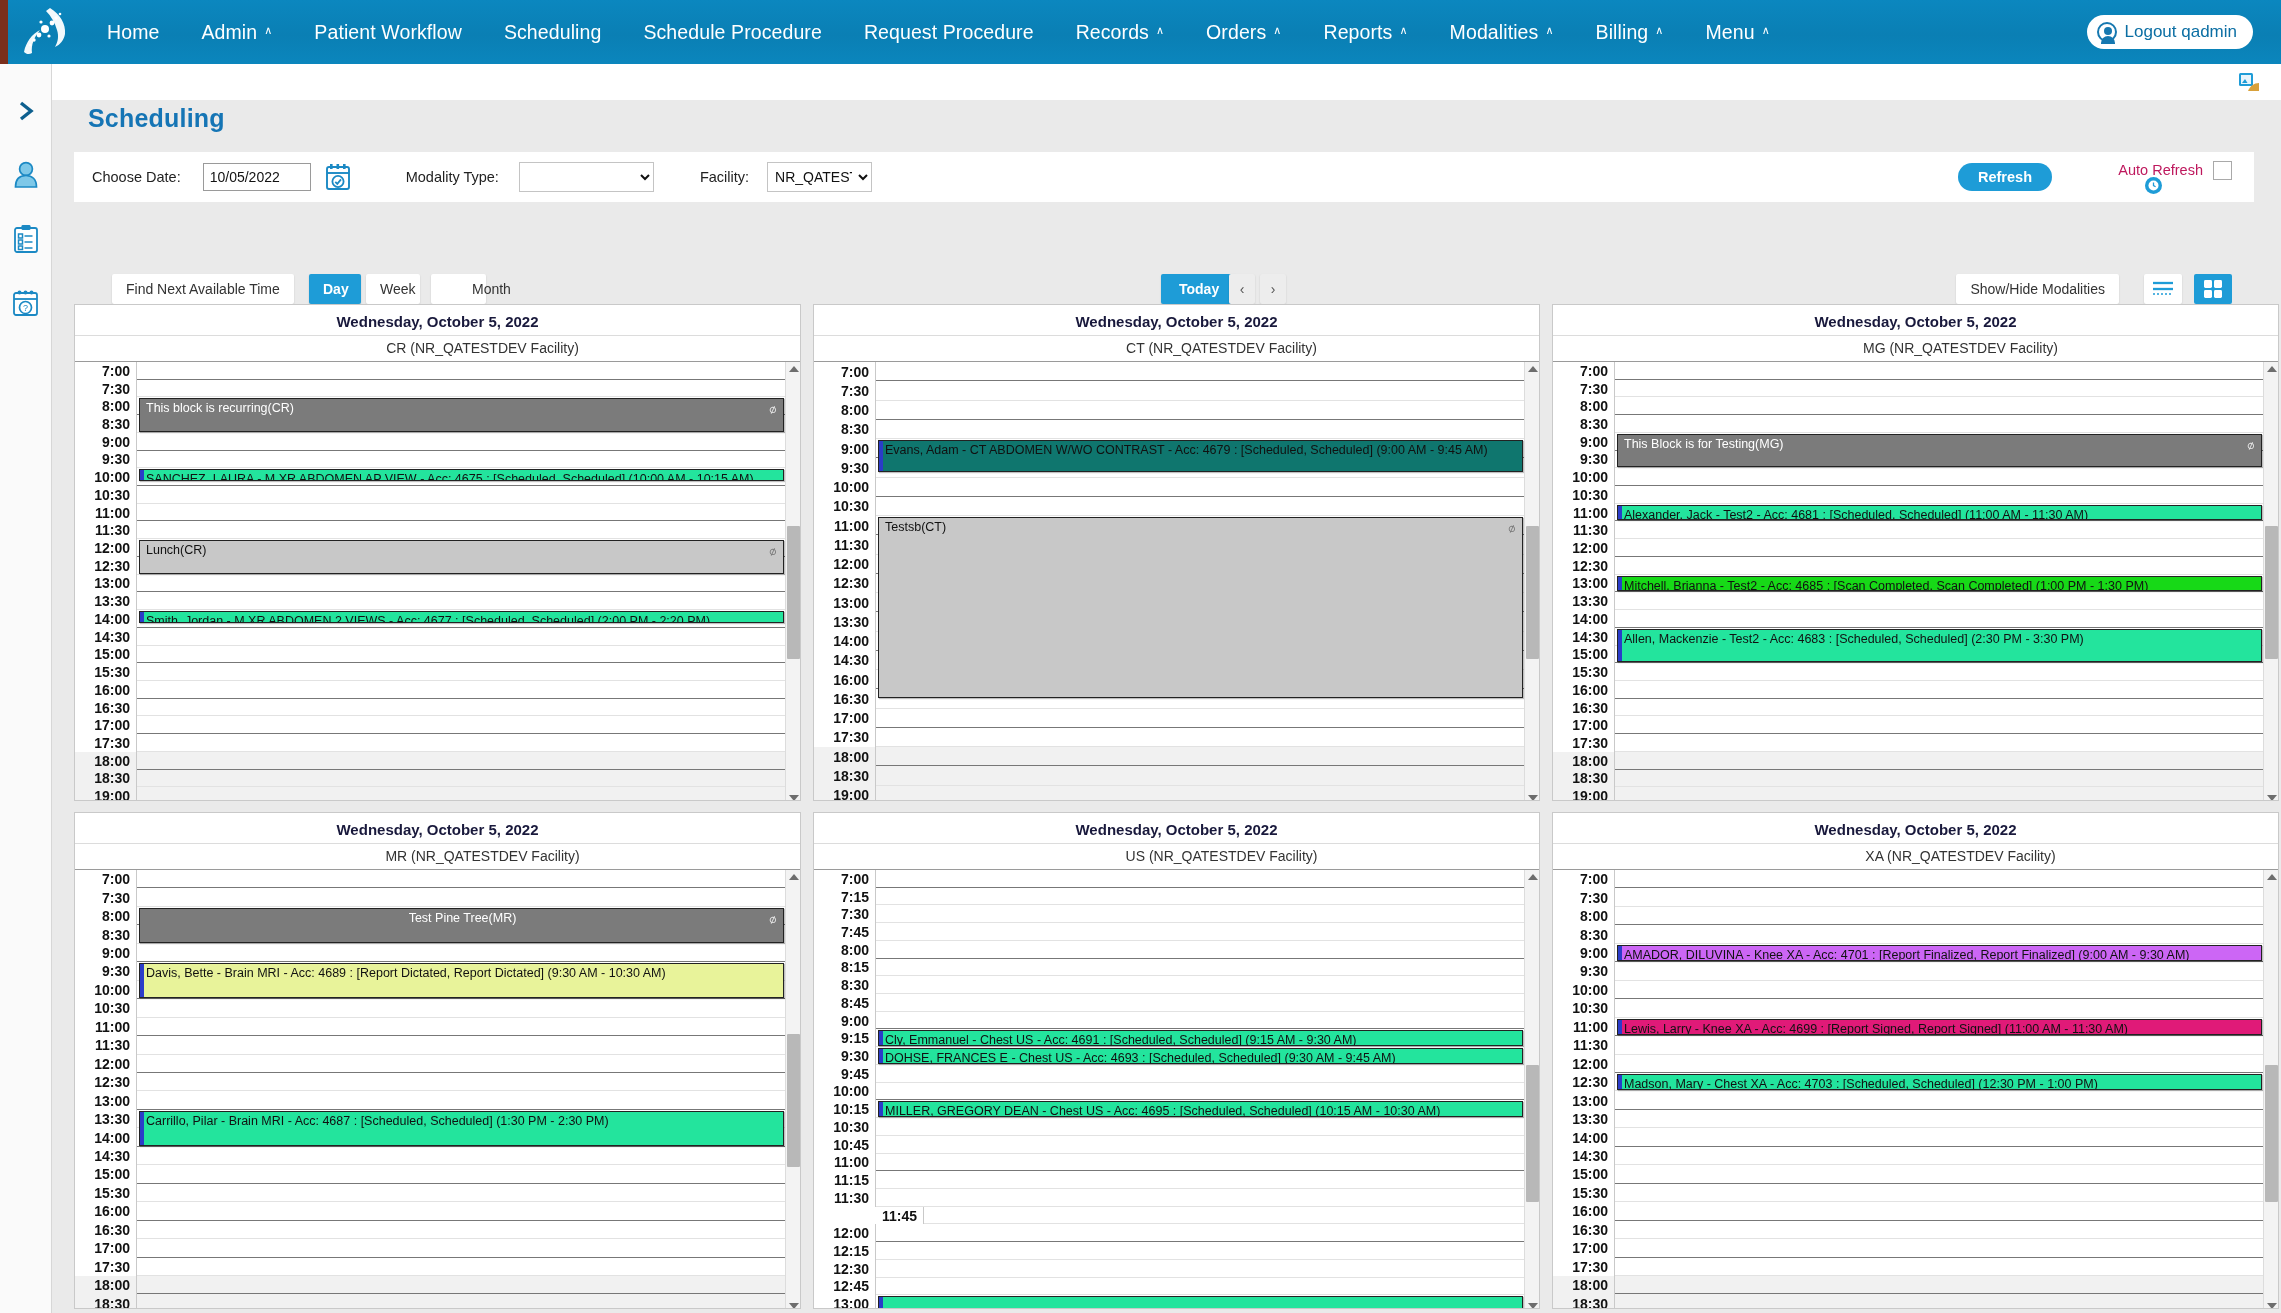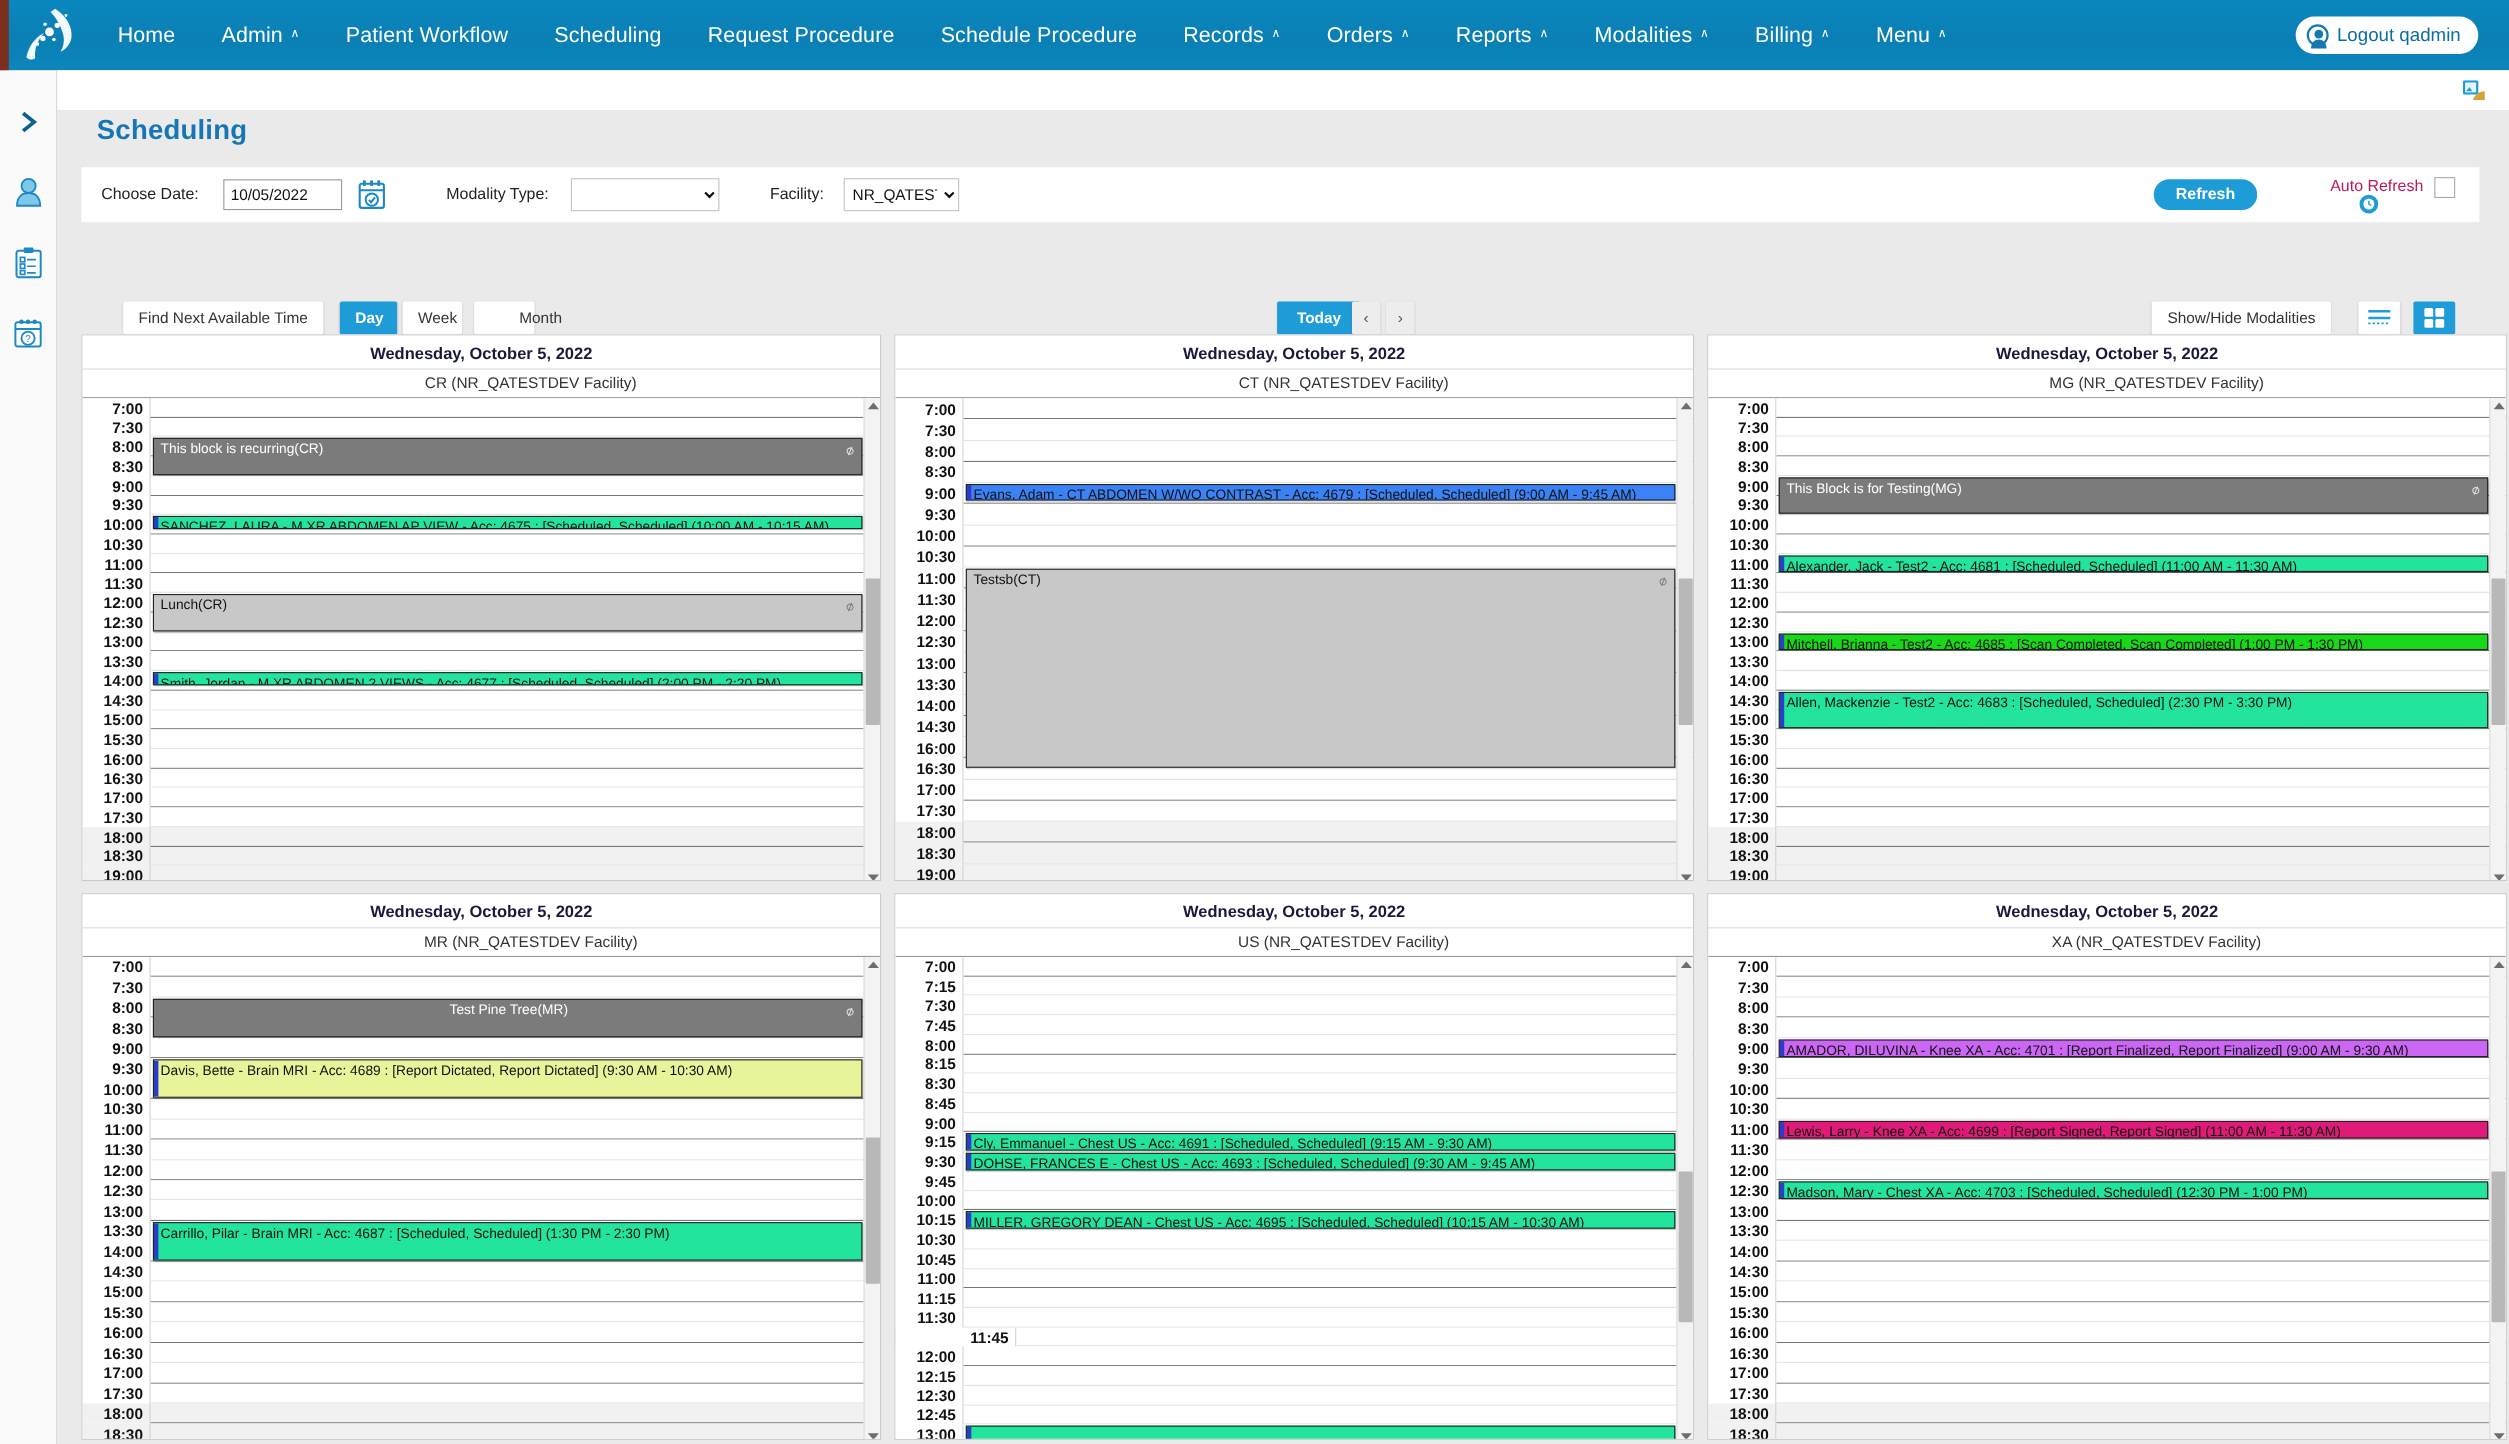--- a/index.html
+++ b/index.html
@@ -228,24 +228,24 @@
         <span>Admin</span>
         <span class="caret">∧</span>
       </div>
       <div class="navitem">
         <span>Patient Workflow</span>
       </div>
       <div class="navitem">
         <span>Scheduling</span>
       </div>
       <div class="navitem">
+        <span>Schedule Procedure</span>
+      </div>
+      <div class="navitem">
         <span>Request Procedure</span>
-      </div>
-      <div class="navitem">
-        <span>Schedule Procedure</span>
       </div>
       <div class="navitem">
         <span>Records</span>
         <span class="caret">∧</span>
       </div>
       <div class="navitem">
         <span>Orders</span>
         <span class="caret">∧</span>
       </div>
       <div class="navitem">
@@ -600,21 +600,21 @@
           </div>
           <div class="row off" style="height: 19.2609px;">
             <div class="tcell">18:30</div>
             <div class="slot"></div>
           </div>
           <div class="row off hourline" style="height: 19.2609px;">
             <div class="tcell">19:00</div>
             <div class="slot"></div>
           </div>
           <div class="events" style="height: 443px;">
-            <div class="ev" style="top: 78.0435px; height: 15px; background: #3b82f6;"><span class="barl" style="background: rgb(43, 60, 201);"></span><span>Evans, Adam - CT ABDOMEN W/WO CONTRAST - Acc: 4679 : [Scheduled, Scheduled] (9:00 AM - 9:45 AM)</span></div>
+            <div class="ev" style="top: 78.0435px; height: 32px; background: #0f766e;"><span class="barl" style="background: rgb(43, 60, 201);"></span><span>Evans, Adam - CT ABDOMEN W/WO CONTRAST - Acc: 4679 : [Scheduled, Scheduled] (9:00 AM - 9:45 AM)</span></div>
             <div class="ev block blockgray" style="top: 155.087px; height: 180.978px; background: rgb(200, 200, 200); color: rgb(17, 17, 17);"><span>Testsb(CT)</span><span class="blkicon">⌀</span></div>
           </div>
           <div class="vscroll">
             <div class="arrowup"></div>
             <div class="thumb" style="top: 37%; height: 30%;"></div>
             <div class="arrowdn"></div>
           </div>
         </div>
       </div>
       <div class="calpanel" style="left: 1478px; top: 0px; width: 727px; height: 497px;">

